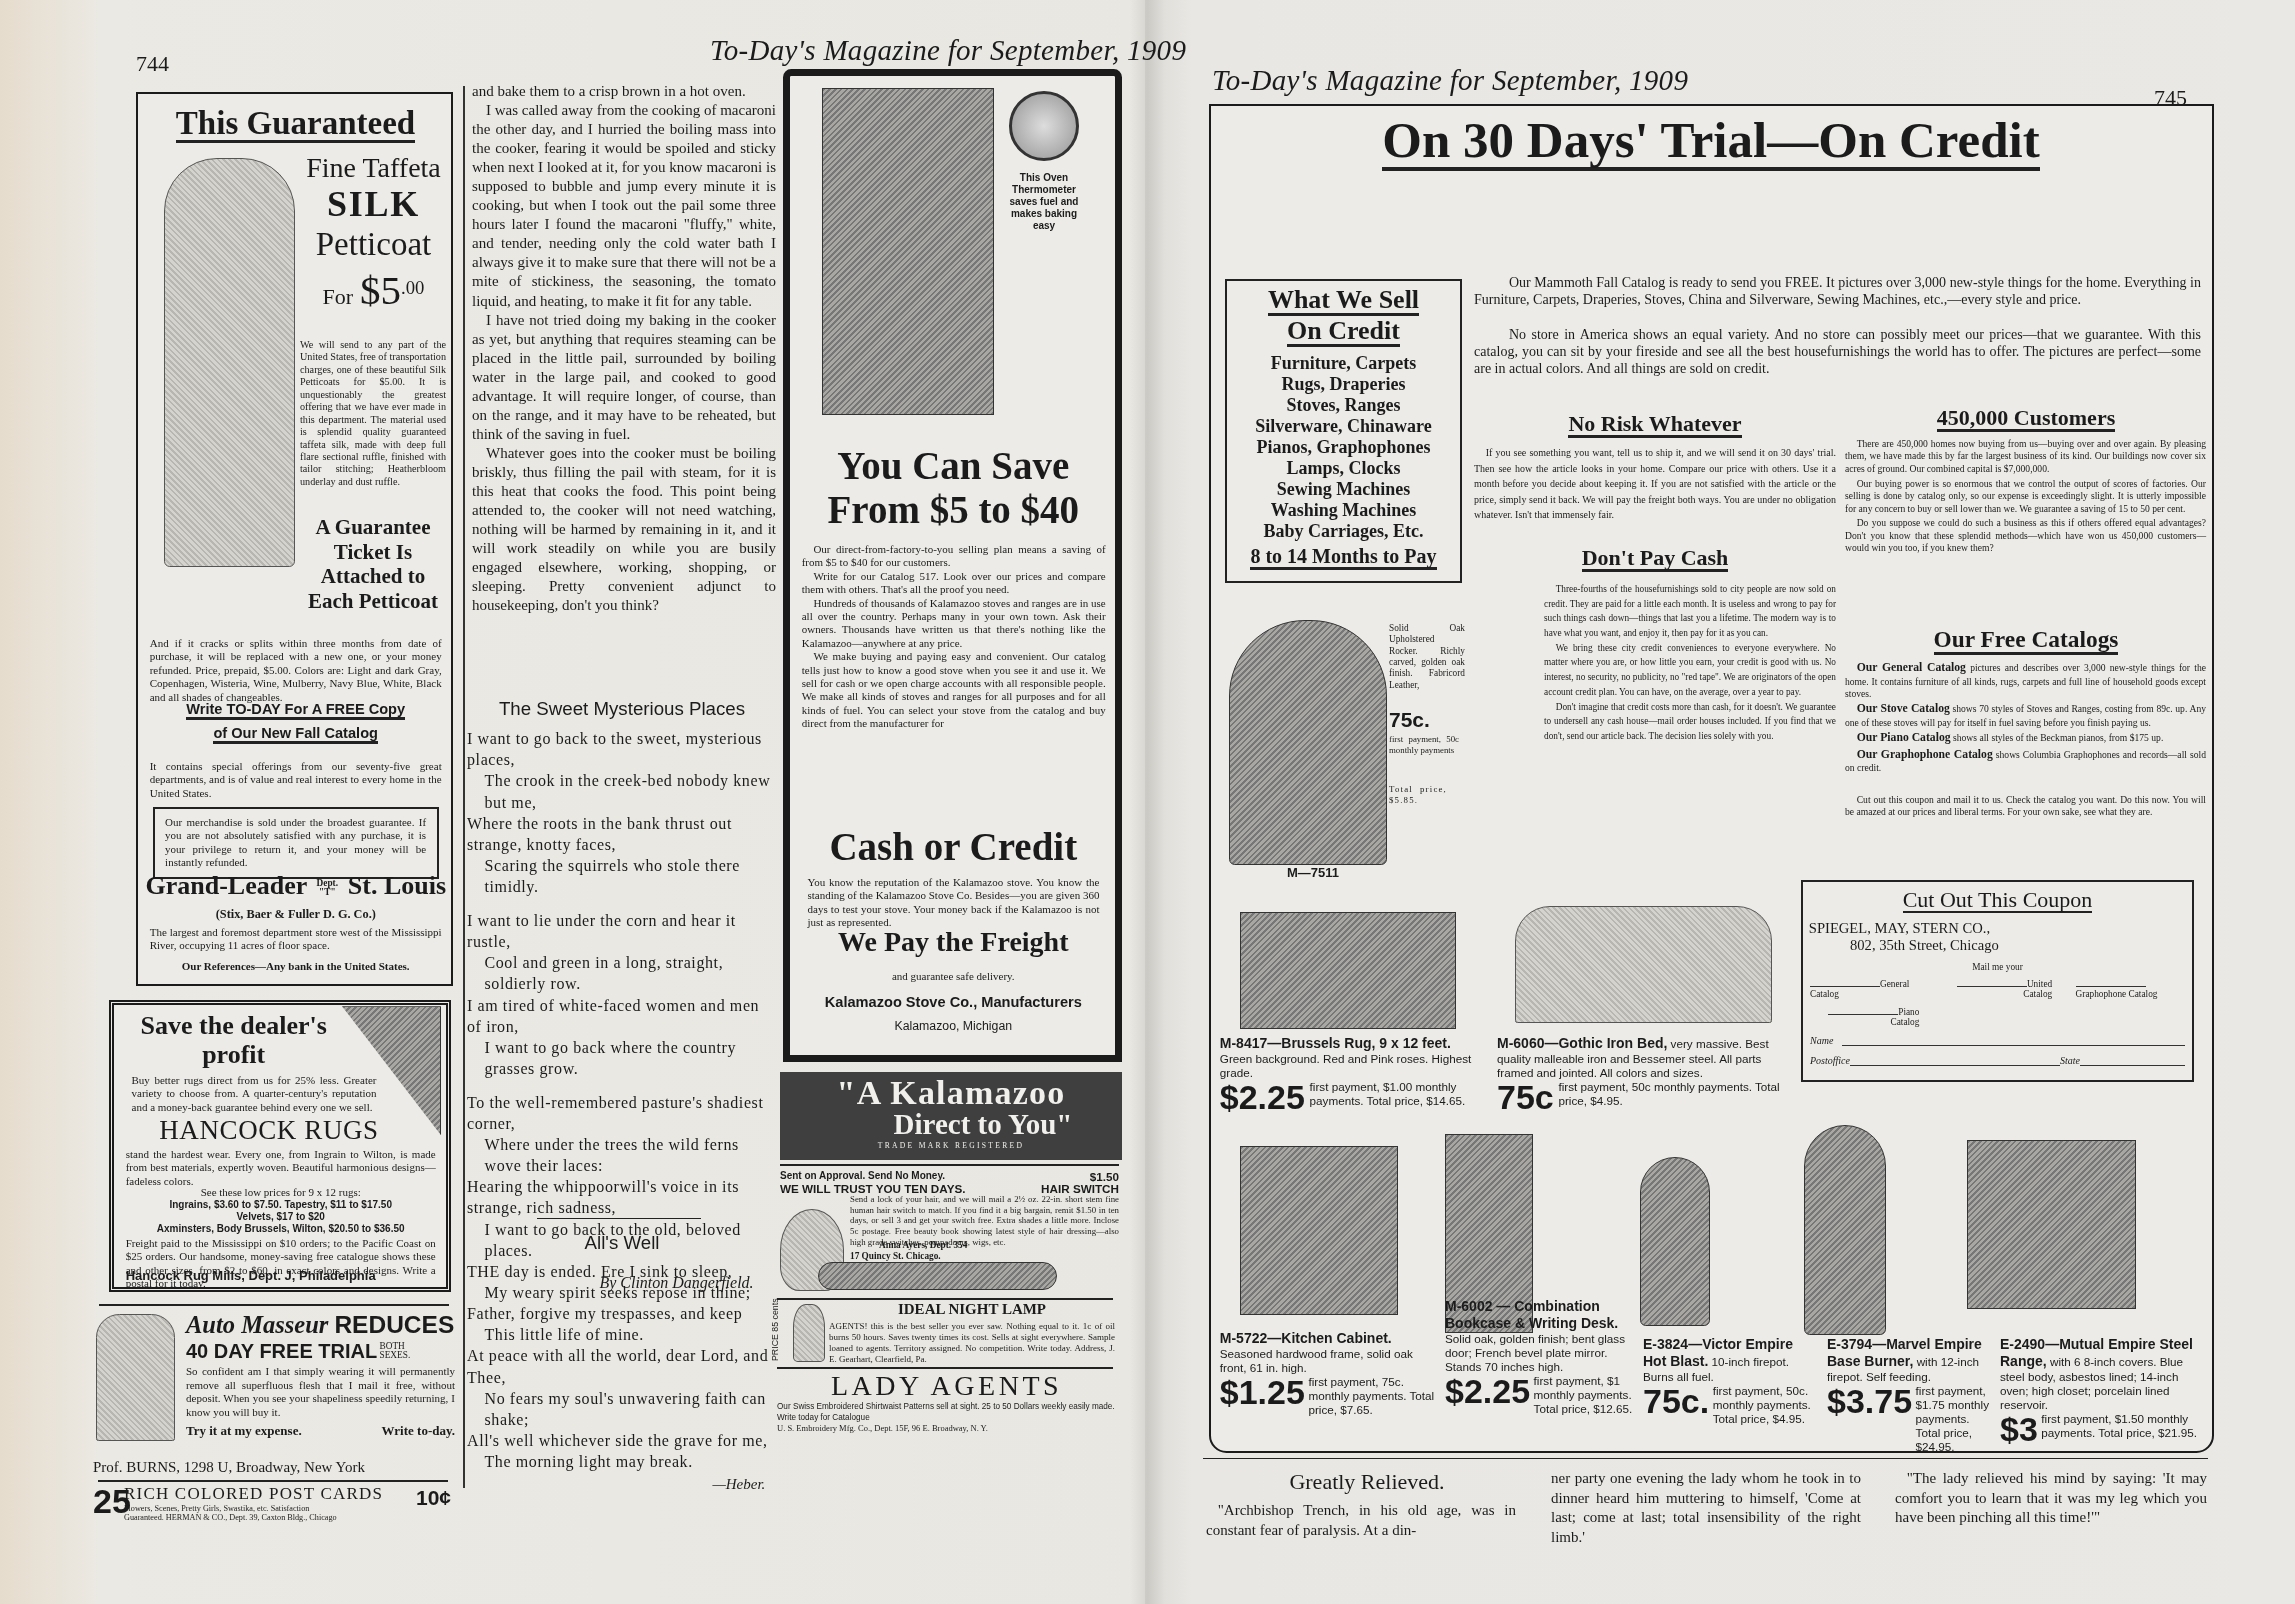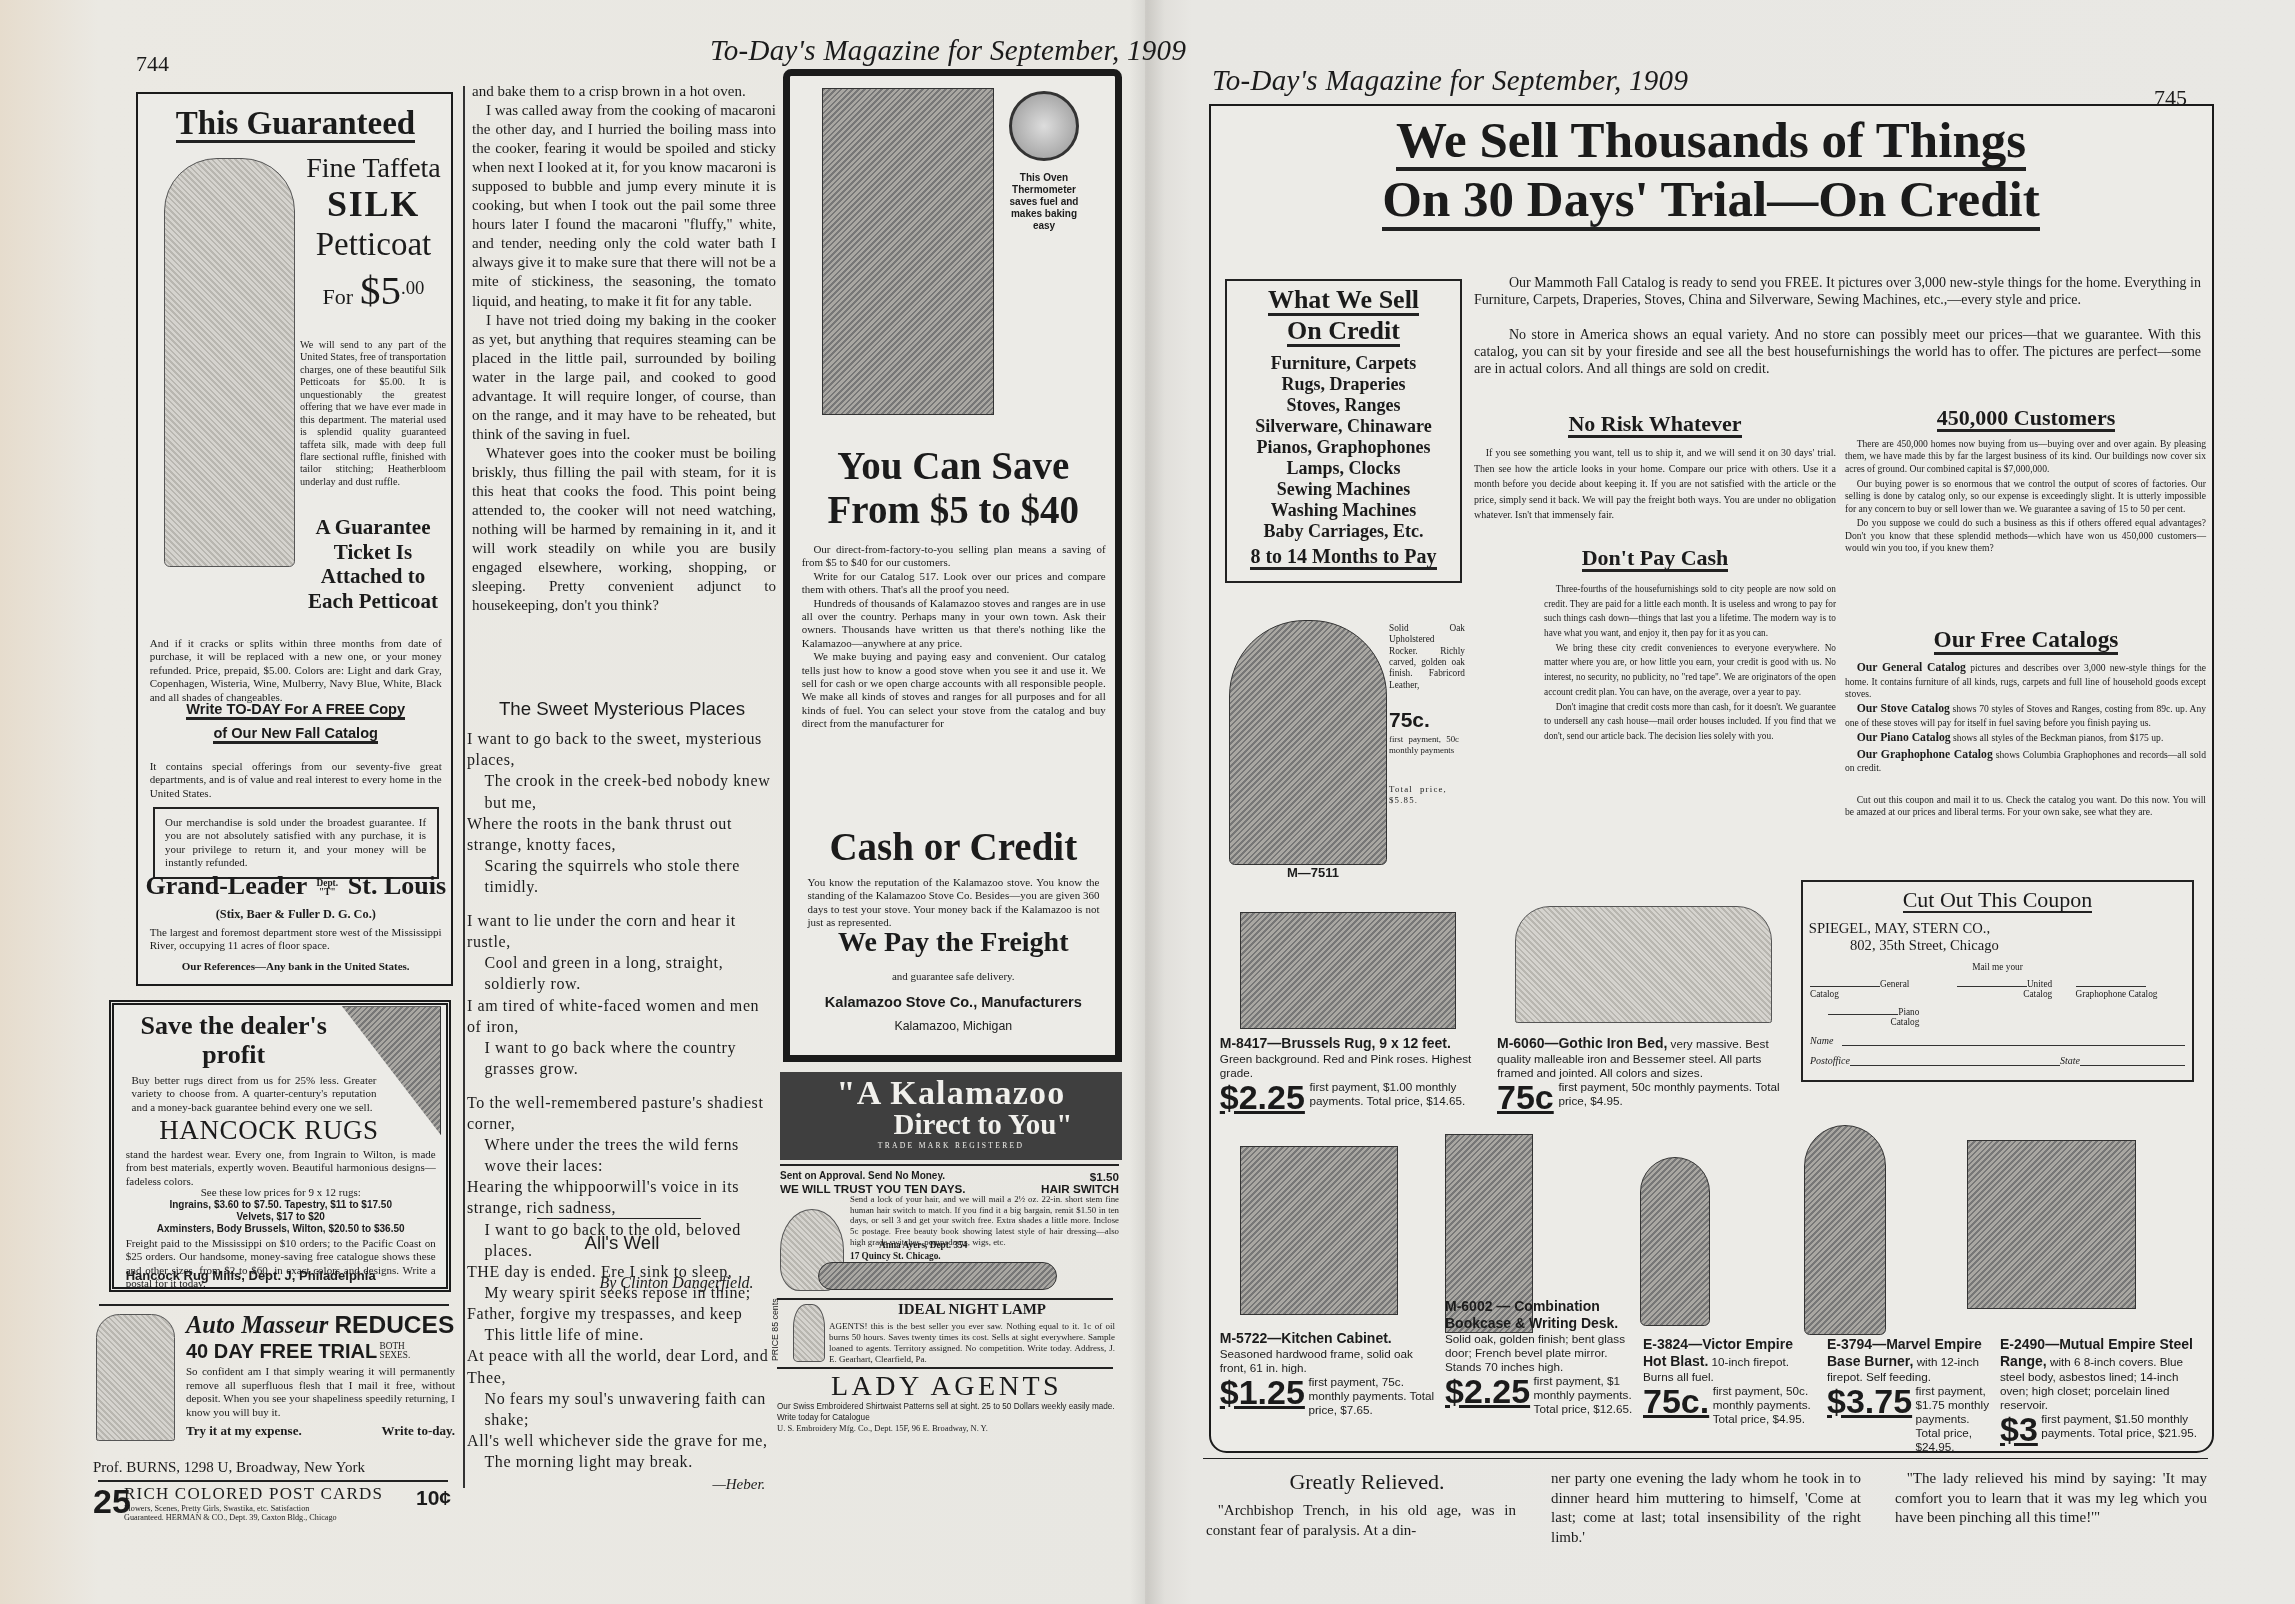--- a/index.html
+++ b/index.html
@@ -28,21 +28,21 @@
   .bodytext { font-size: 17.5px; line-height: 1.28; text-align: justify; }
   .bold { font-weight: bold; }
   .sans { font-family: "Liberation Sans", "DejaVu Sans", sans-serif; }
   .rule { position:absolute; height: 1.8px; background:#222; }
   .vrule { position:absolute; width: 1.8px; background:#333; }
   .img { position:absolute; background: repeating-linear-gradient(45deg,#b8b6b0 0,#b8b6b0 1.8px,#d5d3ce 1.8px,#d5d3ce 4.1px); border:1.2px solid #555; }
   .img-dark { position:absolute; background: repeating-linear-gradient(135deg,#777 0,#777 1.8px,#a9a7a2 1.8px,#a9a7a2 4.1px); border:1.2px solid #333; }
   .poem { font-size: 16px; line-height: 1.32; letter-spacing: 0.6px; }
   .poem .ind { padding-left: 17.5px; }
   .stanza { margin-bottom: 13px; }
-  .price-big { font-weight: bold; font-size: 34px; line-height: 1; font-family: "Liberation Sans", sans-serif; text-decoration: underline; }
+  .price-big { font-weight: bold; font-size: 34px; line-height: 1; font-family: "Liberation Sans", sans-serif; }
   .item-cap { font-size: 11.7px; line-height: 1.2; font-family: "Liberation Sans", sans-serif; }
   .item-cap b { font-size: 14px; }
 </style>
 </head>
 <body>
 
 <div class="page page-left"></div>
 <div class="page page-right"></div>
 <div class="gutter"></div>
 
@@ -220,21 +220,20 @@
 
 <div class="abs center" style="left:774px;top:1370px;width:345px;font-size:28px;letter-spacing:3.5px;">LADY AGENTS</div>
 <div class="abs sans" style="left:777px;top:1402px;width:342px;font-size:8.2px;line-height:1.3;">Our Swiss Embroidered Shirtwaist Patterns sell at sight. 25 to 50 Dollars weekly easily made. Write today for Catalogue</div>
 <div class="abs" style="left:777px;top:1423px;width:342px;font-size:8.5px;">U. S. Embroidery Mfg. Co., Dept. 15F, 96 E. Broadway, N. Y.</div>
 
 <div class="abs running" style="left:1212px;top:64px;">To-Day's Magazine for September, 1909</div>
 <div class="abs pagenum" style="left:2154px;top:85px;">745</div>
 
 <div class="box" style="left:1209px;top:104px;width:1005px;height:1349px;border-width:2.3px;border-radius:0 0 17.5px 17.5px;">
   <div class="abs center" style="left:0;top:5.8px;width:1000px;font-size:51px;font-weight:bold;line-height:1.12;">
-    <div><span class="ul" style="border-bottom-width:4.7px;">We Sell Thousands of Things</span></div>
     <div><span class="ul" style="border-bottom-width:4.7px;">On 30 Days' Trial—On Credit</span></div>
   </div>
 
   <div class="abs center" style="left:14px;top:173px;width:237px;height:304px;border:2.9px solid #222;">
     <div style="font-size:26px;font-weight:bold;margin-top:3.5px;"><span class="ul">What We Sell</span></div>
     <div style="font-size:26px;font-weight:bold;margin-bottom:5.8px;"><span class="ul">On Credit</span></div>
     <div style="font-size:18px;font-weight:bold;line-height:1.17;">
       <div>Furniture, Carpets</div>
       <div>Rugs, Draperies</div>
       <div>Stoves, Ranges</div>

